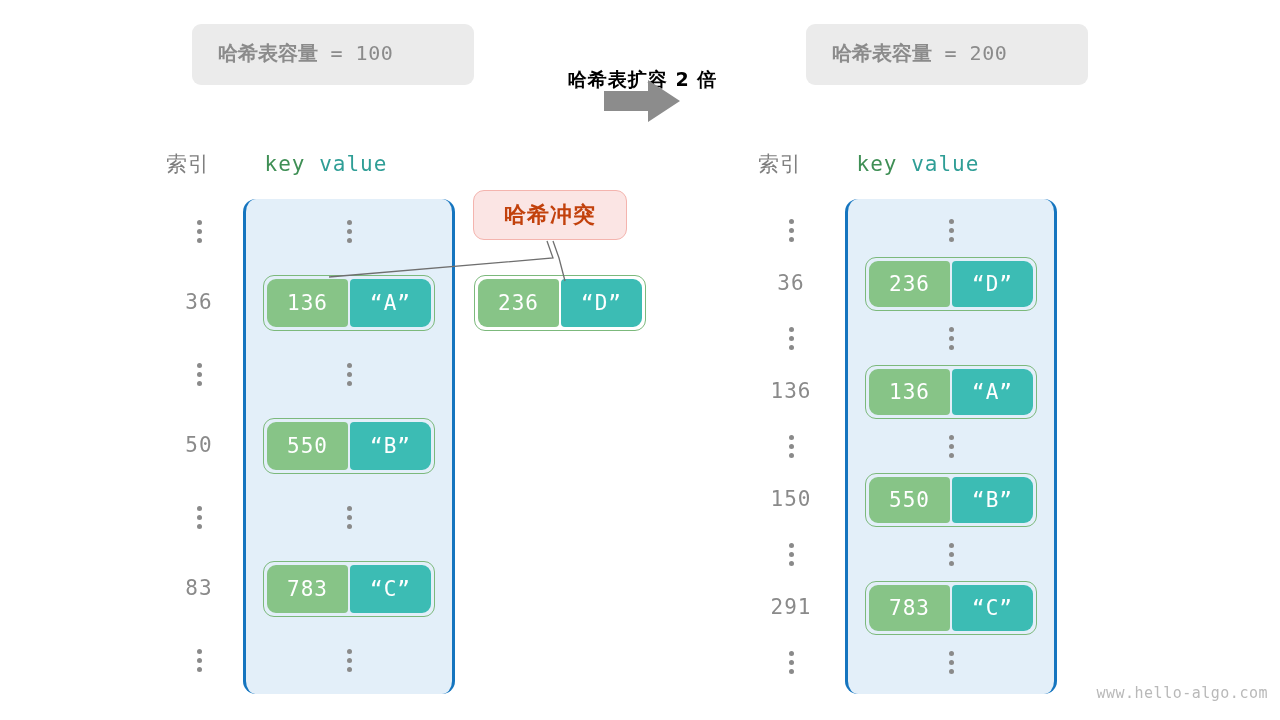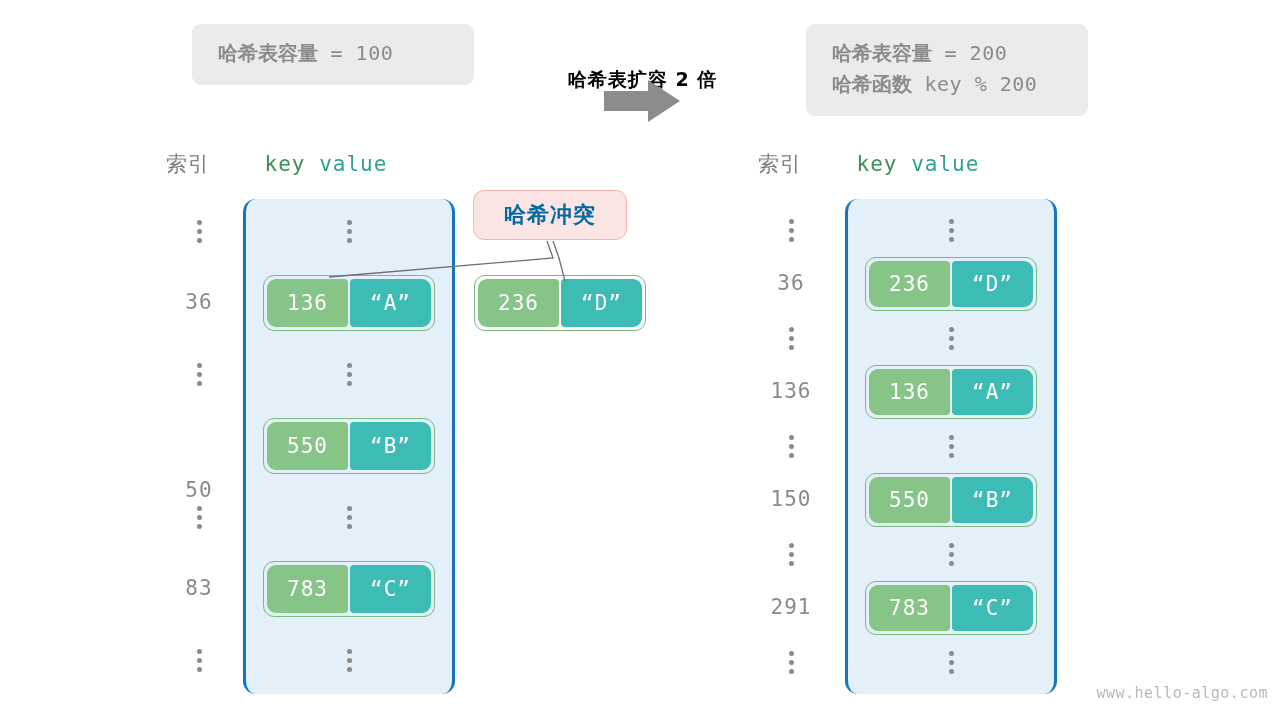--- a/index.html
+++ b/index.html
@@ -159,21 +159,21 @@
     background: #fbe5e4;
     border: 1.5px solid #f4b4ae;
     border-radius: 11px;
     display: flex;
     align-items: center;
     justify-content: center;
     font-family: "DejaVu Sans", "Liberation Sans", sans-serif;
     font-weight: bold;
     font-size: 22px;
     letter-spacing: 1px;
-    color: #0369a1;
+    color: #c2410c;
     box-sizing: border-box;
   }
 
   #connector-svg {
     position: absolute;
     left: 0;
     top: 0;
     width: 1280px;
     height: 720px;
     pointer-events: none;
@@ -199,21 +199,20 @@
 
 <div id="expand-caption">哈希表扩容 2 倍</div>
 <div id="arrow-icon">
   <svg width="76" height="42" viewBox="0 0 76 42">
     <polygon points="0,11 44,11 44,0 76,21 44,42 44,31 0,31" fill="#8c8c8c"></polygon>
   </svg>
 </div>
 
 <div class="info-box" id="info-right">
   <div class="info-line"><span class="cn">哈希表容量</span><span> = 200</span></div>
-  <div class="info-line"><span class="cn">哈希函数</span><span> key % 200</span></div>
 </div>
 
 <div class="col-header" id="header-before" style="left:166px; top:150px;"><span class="idx">索引</span><span>    </span><span class="key">key</span><span> </span><span class="value">value</span></div>
 
 <div class="col-header" id="header-after" style="left:758px; top:150px;"><span class="idx">索引</span><span>    </span><span class="key">key</span><span> </span><span class="value">value</span></div>
 
 <div id="table-before" class="table-wrap">
     <div class="bucket-box" style="left: 243px; top: 199px; width: 212px; height: 495px;"></div>
     <div class="idx-cell" style="left: 164px; top: 220px; height: 22px; display: flex; align-items: center; justify-content: center;">
       <span class="vdots">
@@ -241,21 +240,21 @@
         <i></i>
       </span>
     </div>
     <div class="dots-cell" style="left: 243px; top: 363px; width: 212px; height: 22px;">
       <span class="vdots">
         <i></i>
         <i></i>
         <i></i>
       </span>
     </div>
-    <div class="idx-cell" style="left: 164px; top: 434.5px; margin-top: 45px;">50</div>
+    <div class="idx-cell" style="left: 164px; top: 434.5px;">50</div>
     <div class="pair" style="width: 172px; height: 56px; left: 263px; top: 417.5px;">
       <div class="kcell" style="flex: 1 1 0%;">550</div>
       <div class="vcell" style="flex: 1 1 0%;">“B”</div>
     </div>
     <div class="idx-cell" style="left: 164px; top: 506px; height: 22px; display: flex; align-items: center; justify-content: center;">
       <span class="vdots">
         <i></i>
         <i></i>
         <i></i>
       </span>

